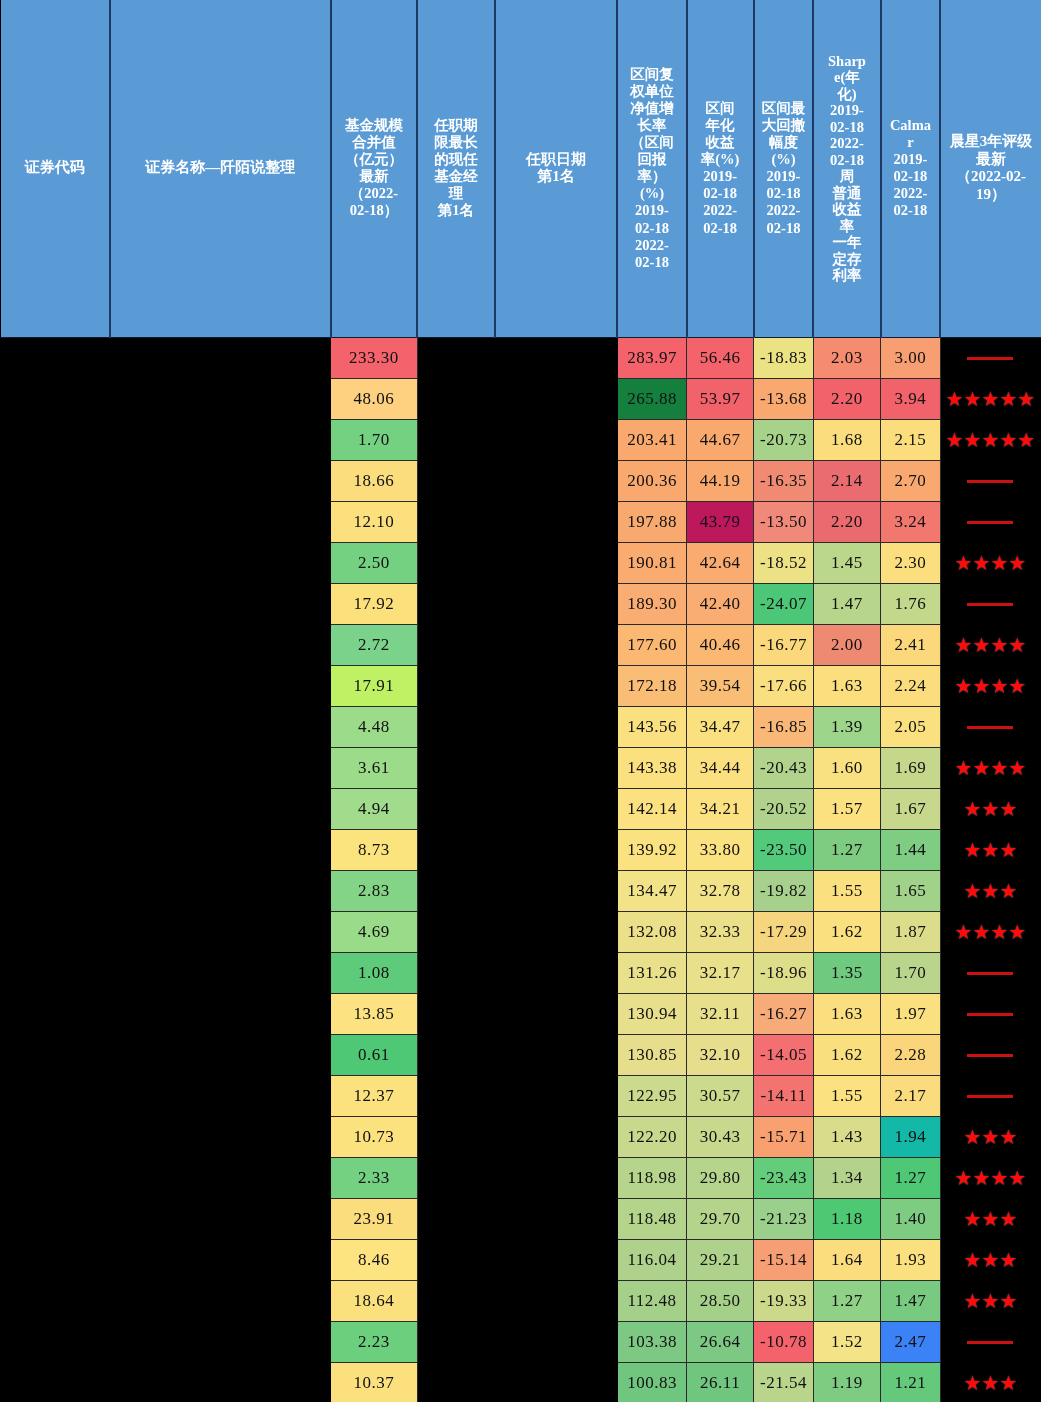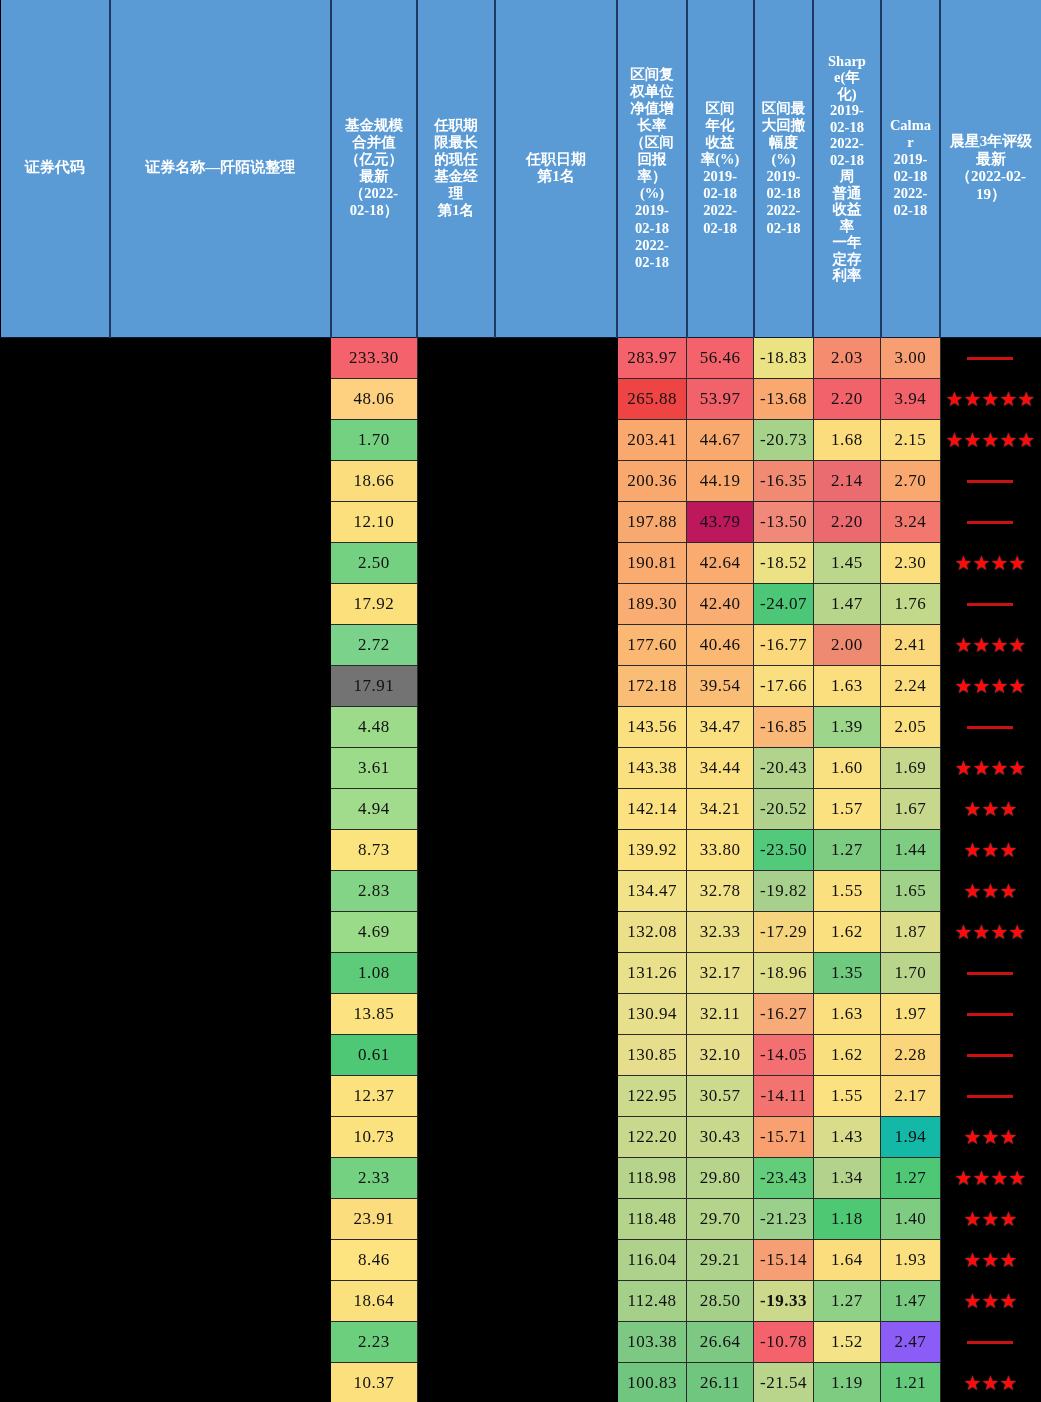--- a/index.html
+++ b/index.html
@@ -176,21 +176,21 @@
           <td class="colsh" style="background: rgb(245, 139, 111);">2.03</td>
           <td class="colcal" style="background: rgb(247, 159, 115);">3.00</td>
           <td class="rate colstar"><span class="dash"></span></td>
         </tr>
         <tr>
           <td class="blank colcode"></td>
           <td class="blank colname"></td>
           <td class="colsize" style="background: rgb(253, 209, 127);">48.06</td>
           <td class="blank colmgr"></td>
           <td class="blank coldate"></td>
-          <td class="colret" style="background: #ef4444;">265.88</td>
+          <td class="colret" style="background: #15803d;">265.88</td>
           <td class="colann" style="background: rgb(241, 98, 107);">53.97</td>
           <td class="coldd" style="background: rgb(249, 169, 111);">-13.68</td>
           <td class="colsh" style="background: rgb(241, 98, 107);">2.20</td>
           <td class="colcal" style="background: rgb(241, 98, 107);">3.94</td>
           <td class="rate colstar"><span class="stars">★★★★★</span></td>
         </tr>
         <tr>
           <td class="blank colcode"></td>
           <td class="blank colname"></td>
           <td class="colsize" style="background: rgb(116, 209, 130);">1.70</td>
@@ -264,21 +264,21 @@
           <td class="colret" style="background: rgb(250, 184, 115);">177.60</td>
           <td class="colann" style="background: rgb(250, 184, 115);">40.46</td>
           <td class="coldd" style="background: rgb(251, 216, 124);">-16.77</td>
           <td class="colsh" style="background: rgb(239, 138, 114);">2.00</td>
           <td class="colcal" style="background: rgb(251, 216, 124);">2.41</td>
           <td class="rate colstar"><span class="stars">★★★★</span></td>
         </tr>
         <tr>
           <td class="blank colcode"></td>
           <td class="blank colname"></td>
-          <td class="colsize" style="background: #737373; font-family: Liberation Serif, serif;">17.91</td>
+          <td class="colsize" style="background: #bef264; font-family: Liberation Serif, serif;">17.91</td>
           <td class="blank colmgr"></td>
           <td class="blank coldate"></td>
           <td class="colret" style="background: rgb(250, 189, 118);">172.18</td>
           <td class="colann" style="background: rgb(250, 189, 118);">39.54</td>
           <td class="coldd" style="background: rgb(250, 223, 128);">-17.66</td>
           <td class="colsh" style="background: rgb(251, 223, 127);">1.63</td>
           <td class="colcal" style="background: rgb(251, 221, 126);">2.24</td>
           <td class="rate colstar"><span class="stars">★★★★</span></td>
         </tr>
         <tr>
@@ -464,36 +464,36 @@
           <td class="rate colstar"><span class="stars">★★★</span></td>
         </tr>
         <tr>
           <td class="blank colcode"></td>
           <td class="blank colname"></td>
           <td class="colsize" style="background: rgb(251, 225, 125);">18.64</td>
           <td class="blank colmgr"></td>
           <td class="blank coldate"></td>
           <td class="colret" style="background: rgb(165, 208, 138);">112.48</td>
           <td class="colann" style="background: rgb(165, 208, 138);">28.50</td>
-          <td class="coldd" style="background: rgb(204, 217, 139); font-weight: bold;">-19.33</td>
+          <td class="coldd" style="background: rgb(204, 217, 139);">-19.33</td>
           <td class="colsh" style="background: rgb(143, 209, 134);">1.27</td>
           <td class="colcal" style="background: rgb(120, 202, 129);">1.47</td>
           <td class="rate colstar"><span class="stars">★★★</span></td>
         </tr>
         <tr>
           <td class="blank colcode"></td>
           <td class="blank colname"></td>
           <td class="colsize" style="background: rgb(108, 207, 126);">2.23</td>
           <td class="blank colmgr"></td>
           <td class="blank coldate"></td>
           <td class="colret" style="background: rgb(125, 201, 132);">103.38</td>
           <td class="colann" style="background: rgb(125, 201, 132);">26.64</td>
           <td class="coldd" style="background: rgb(244, 99, 108);">-10.78</td>
           <td class="colsh" style="background: rgb(245, 228, 135);">1.52</td>
-          <td class="colcal" style="background: #8b5cf6;">2.47</td>
+          <td class="colcal" style="background: #3b82f6;">2.47</td>
           <td class="rate colstar"><span class="dash"></span></td>
         </tr>
         <tr>
           <td class="blank colcode"></td>
           <td class="blank colname"></td>
           <td class="colsize" style="background: rgb(252, 224, 126);">10.37</td>
           <td class="blank colmgr"></td>
           <td class="blank coldate"></td>
           <td class="colret" style="background: rgb(113, 198, 127);">100.83</td>
           <td class="colann" style="background: rgb(113, 198, 127);">26.11</td>

